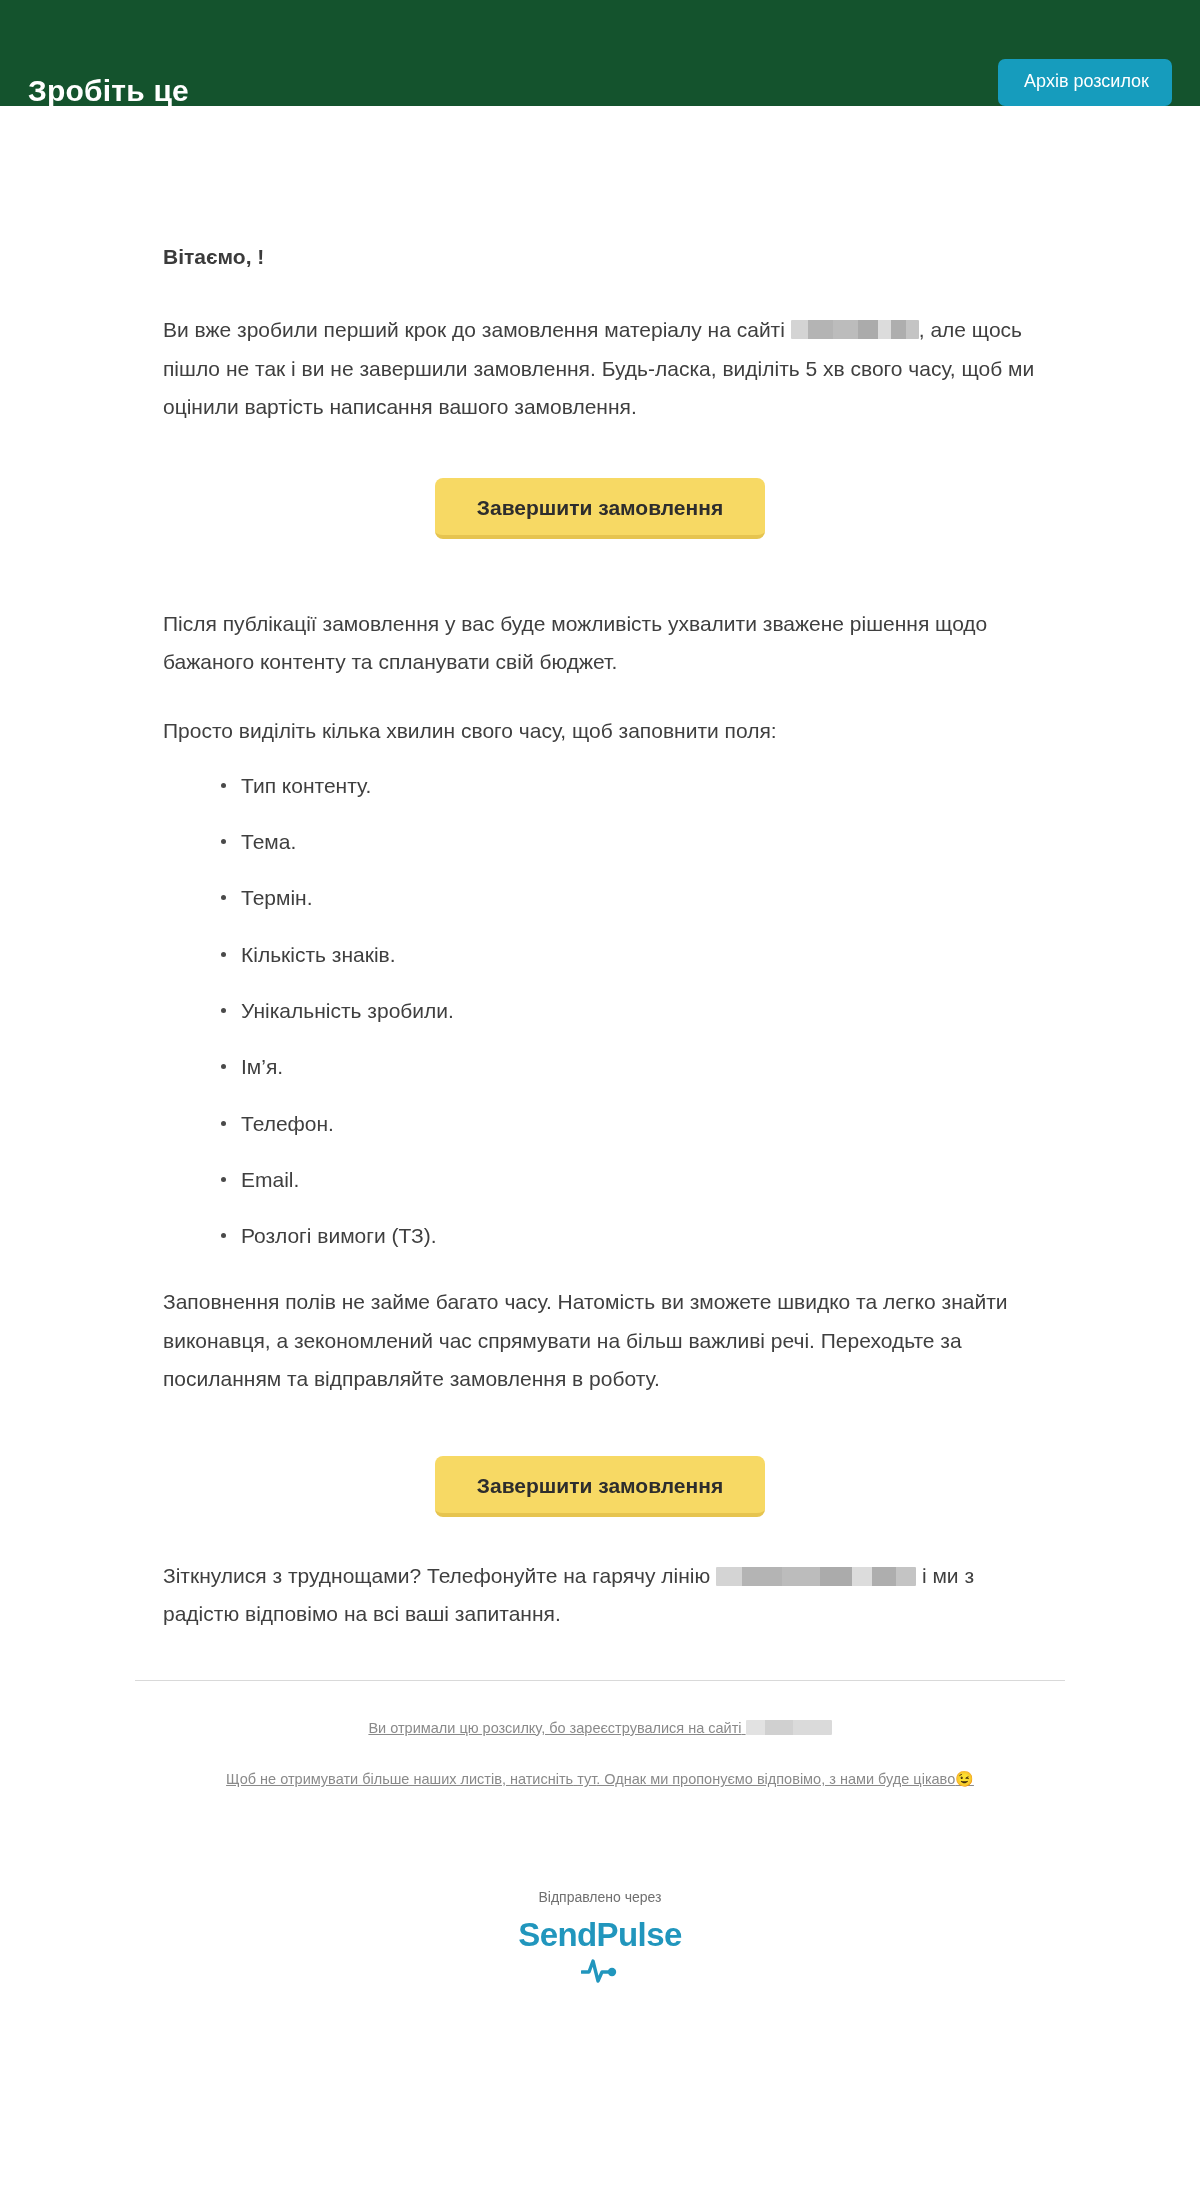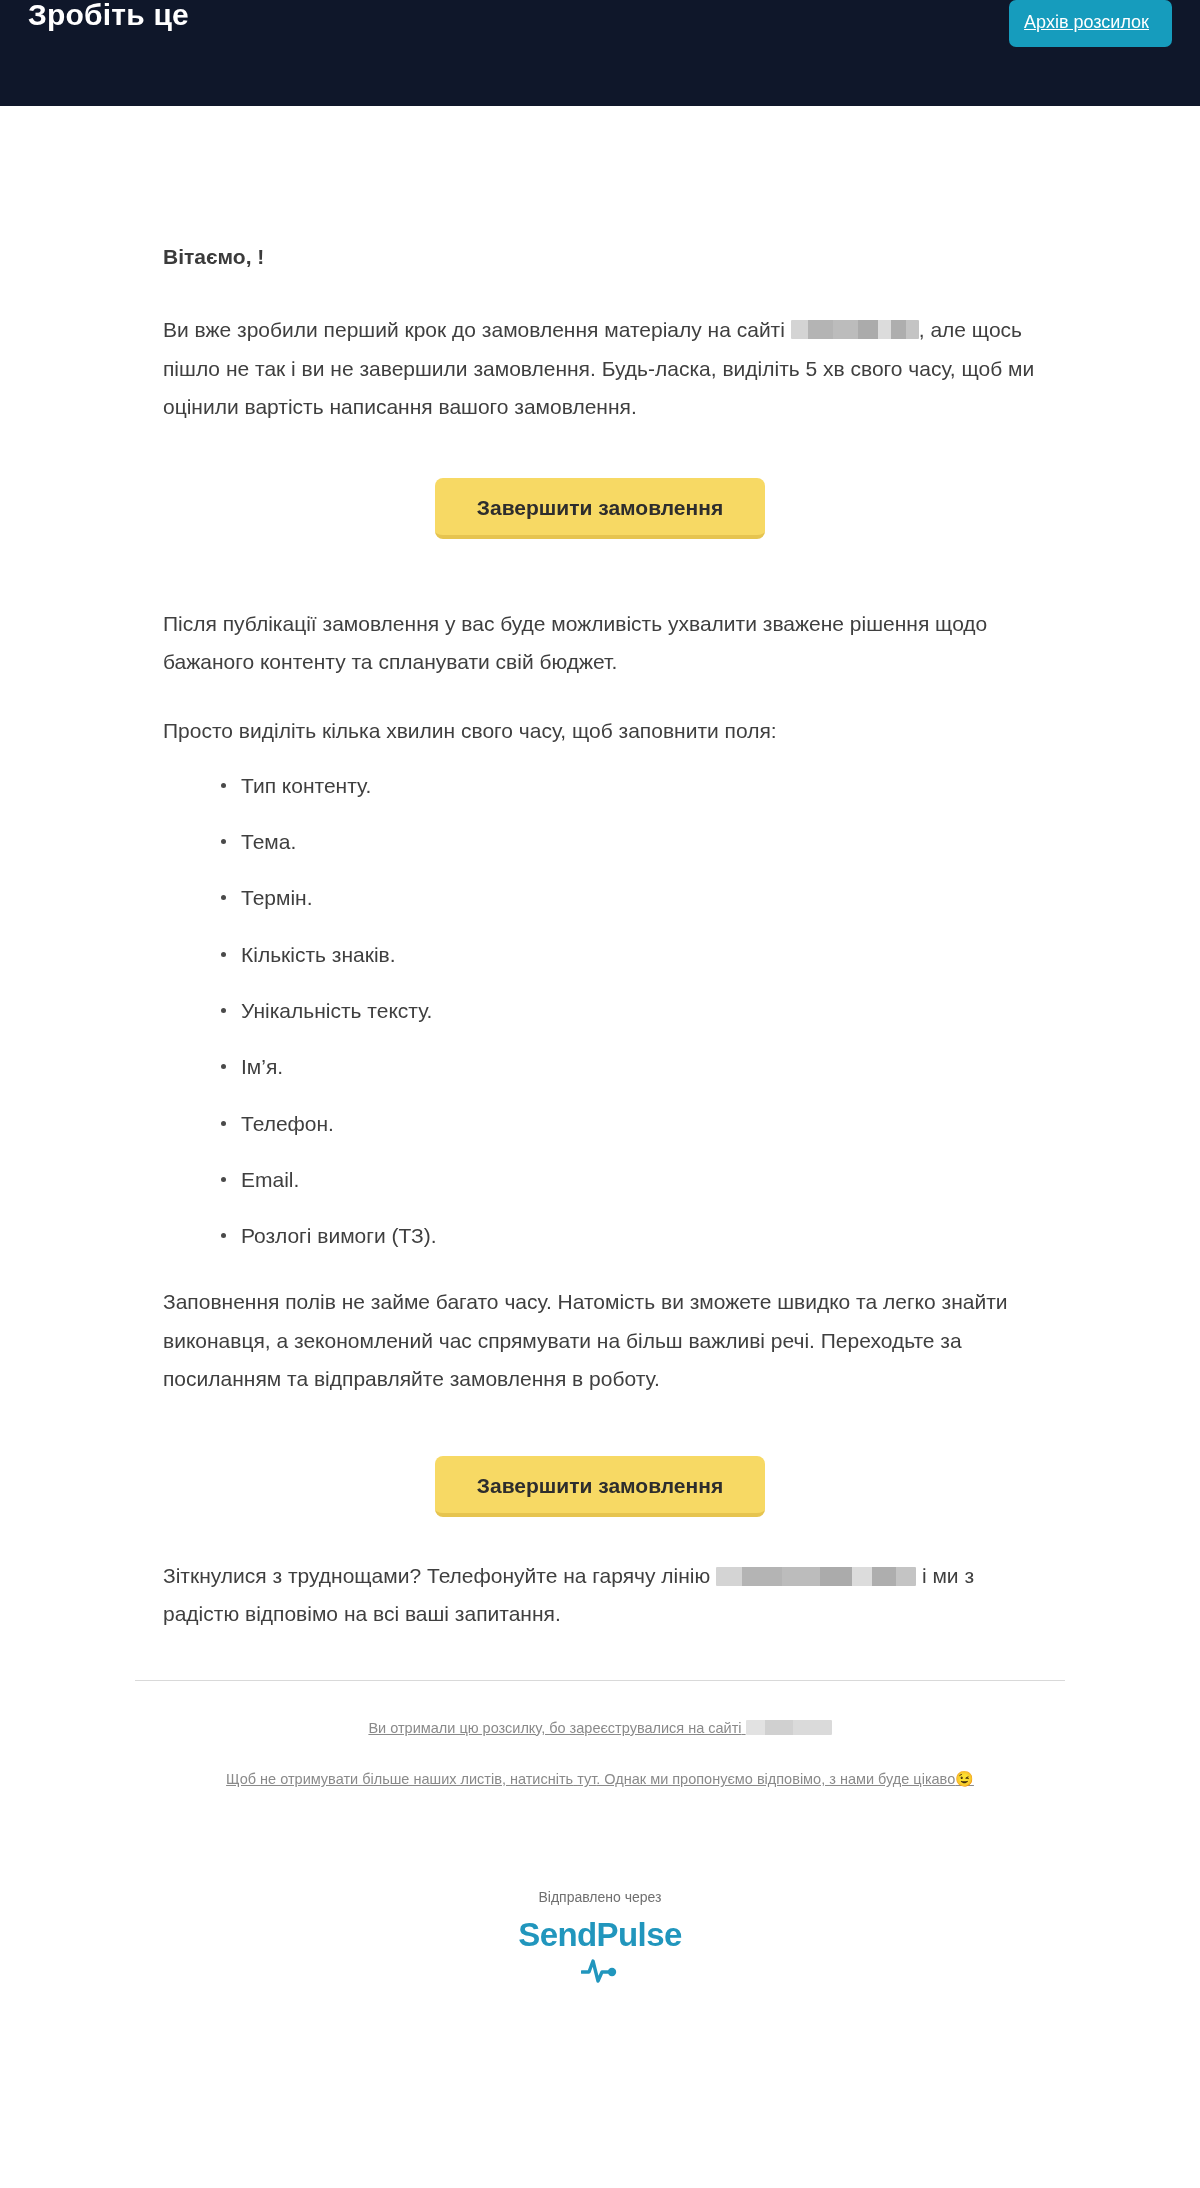--- a/index.html
+++ b/index.html
@@ -13,47 +13,46 @@
     min-height: 2188px;
     font-family: "Liberation Sans", sans-serif;
     color: #3b3b3b;
     -webkit-font-smoothing: antialiased;
   }
 
   
   .topbar {
     width: 1200px;
     height: 106px;
-    background: #0f172a;
+    background: #14532d;
     display: flex;
-    align-items: flex-start;
+    align-items: flex-end;
     justify-content: space-between;
     padding: 0 28px 0 28px;
   }
   .brand-title {
     color: #ffffff;
     font-size: 30px;
     font-weight: 700;
     letter-spacing: 0.2px;
     line-height: 1;
     white-space: nowrap;
   }
   .archive-btn {
     background: #169cbd;
     color: #ffffff;
     font-size: 18px;
     font-weight: 400;
     border: none;
     border-radius: 7px;
-    padding: 13px 23px 14px 15px;
+    padding: 13px 23px 14px 26px;
     cursor: pointer;
     font-family: "Liberation Sans", sans-serif;
     white-space: nowrap;
     line-height: 1.1;
-    text-decoration: underline;
   }
 
   
   .email-body {
     width: 1200px;
     background: #ffffff;
     padding-top: 136px;
   }
   .content {
     width: 930px;
@@ -230,21 +229,21 @@
 
     <p class="para">Після публікації замовлення у вас буде можливість ухвалити зважене рішення щодо бажаного контенту та спланувати свій бюджет.</p>
 
     <p class="para tight">Просто виділіть кілька хвилин свого часу, щоб заповнити поля:</p>
 
     <ul class="field-list">
       <li>Тип контенту.</li>
       <li>Тема.</li>
       <li>Термін.</li>
       <li>Кількість знаків.</li>
-      <li>Унікальність тексту.</li>
+      <li>Унікальність зробили.</li>
       <li>Ім’я.</li>
       <li>Телефон.</li>
       <li>Email.</li>
       <li>Розлогі вимоги (ТЗ).</li>
     </ul>
 
     <p class="para">Заповнення полів не займе багато часу. Натомість ви зможете швидко та легко знайти виконавця, а зекономлений час спрямувати на більш важливі речі. Переходьте за посиланням та відправляйте замовлення в роботу.</p>
 
     <div class="cta-wrap second">
       <button class="cta-btn">Завершити замовлення</button>

